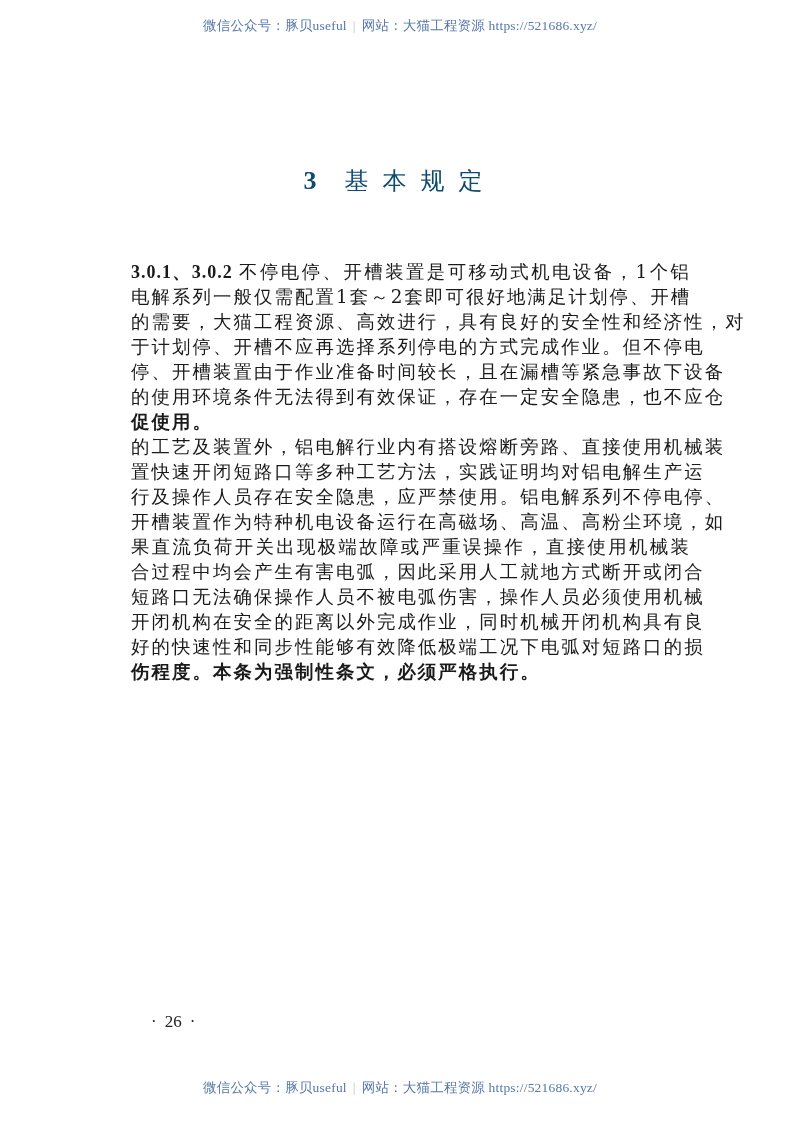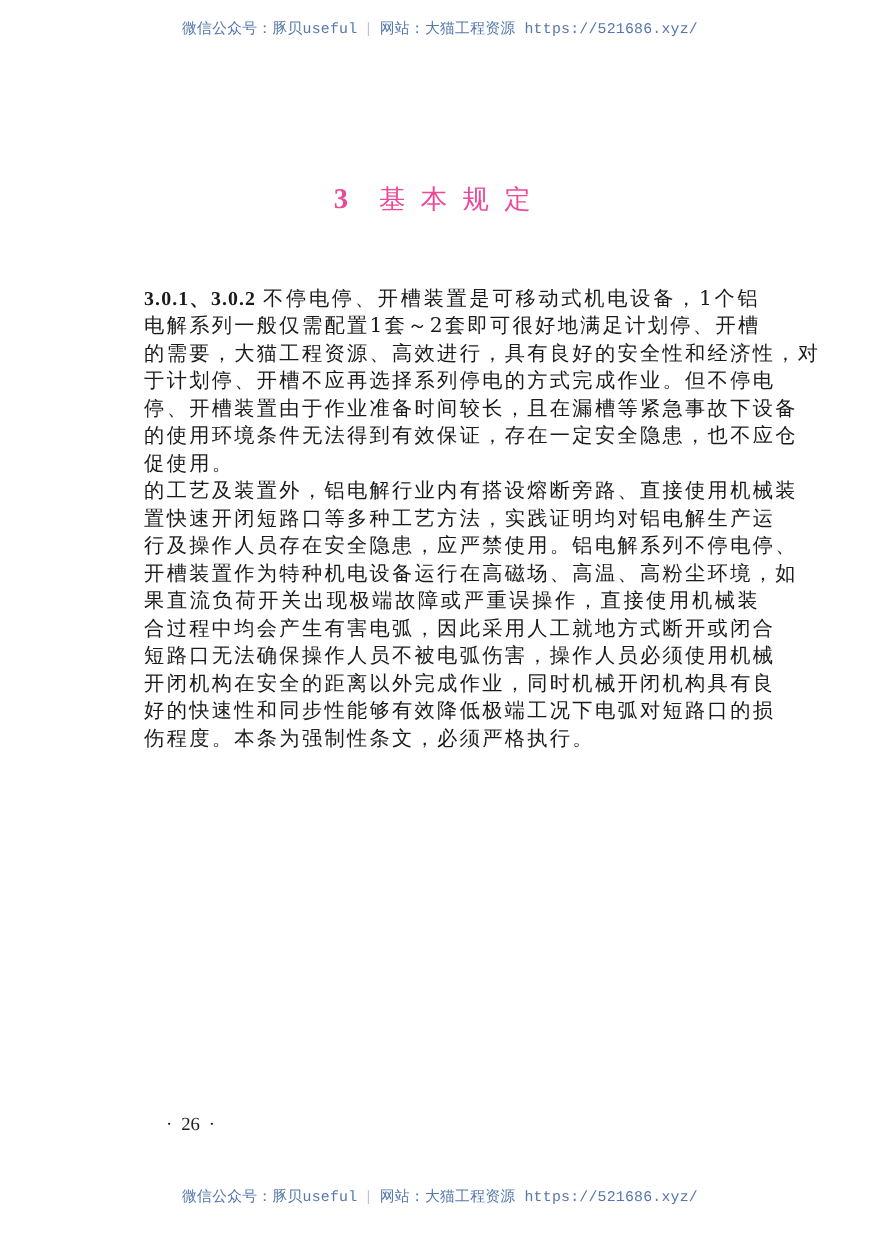--- a/index.html
+++ b/index.html
@@ -13,41 +13,41 @@
       position: relative;
       overflow: hidden;
       font-family: "DejaVu Serif", "Liberation Serif", serif;
       color: #1a1a1a;
     }
     .watermark {
       position: absolute;
       left: 0;
       width: 800px;
       text-align: center;
-      font-family: Liberation Mono, monospace;
+      font-family: Liberation Serif, serif;
       font-size: 13.5px;
       color: #5577aa;
       letter-spacing: 0.2px;
       white-space: nowrap;
     }
     .watermark .sep {
       color: #b7c3d6;
       margin: 0 6px;
     }
     .wm-top { top: 17px; }
     .wm-bottom { top: 1079px; }
 
     .chapter-title {
       position: absolute;
       top: 165px;
       left: 0;
       width: 800px;
       text-align: center;
       font-size: 24px;
-      color: #ec4899;
+      color: #0c4a6e;
       white-space: nowrap;
     }
     .chapter-title .num {
       font-family: "Liberation Serif", serif;
       font-weight: bold;
       font-size: 26px;
       margin-right: 28px;
     }
     .chapter-title .word {
       letter-spacing: 14px;
@@ -64,20 +64,21 @@
     }
     .line {
       height: 25px;
       white-space: nowrap;
       letter-spacing: 2.1px;
       text-align: justify;
       text-align-last: justify;
     }
     .line.last {
       text-align-last: left;
+      font-weight: bold;
     }
     .clause-num {
       font-family: "Liberation Serif", serif;
       font-weight: bold;
       font-size: 18px;
       letter-spacing: 1px;
       margin-right: 6px;
     }
 
     .page-number {

